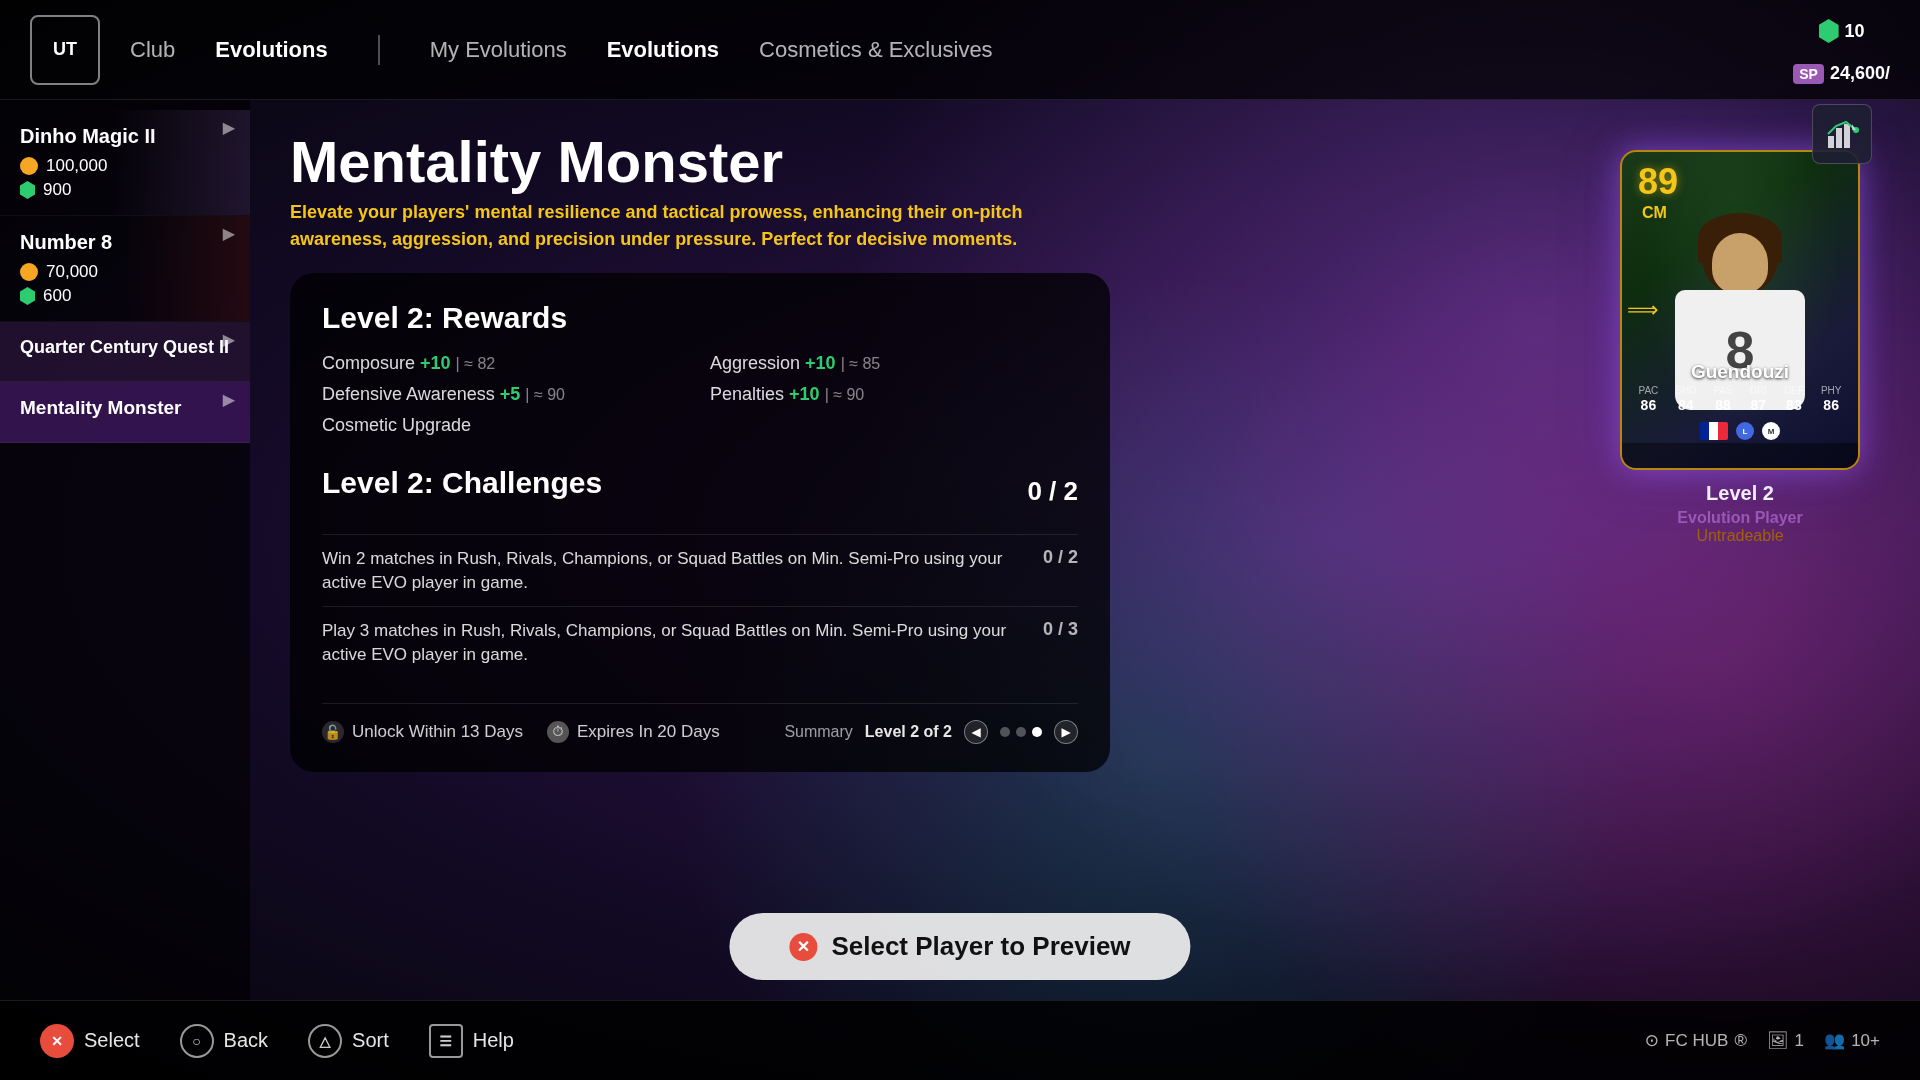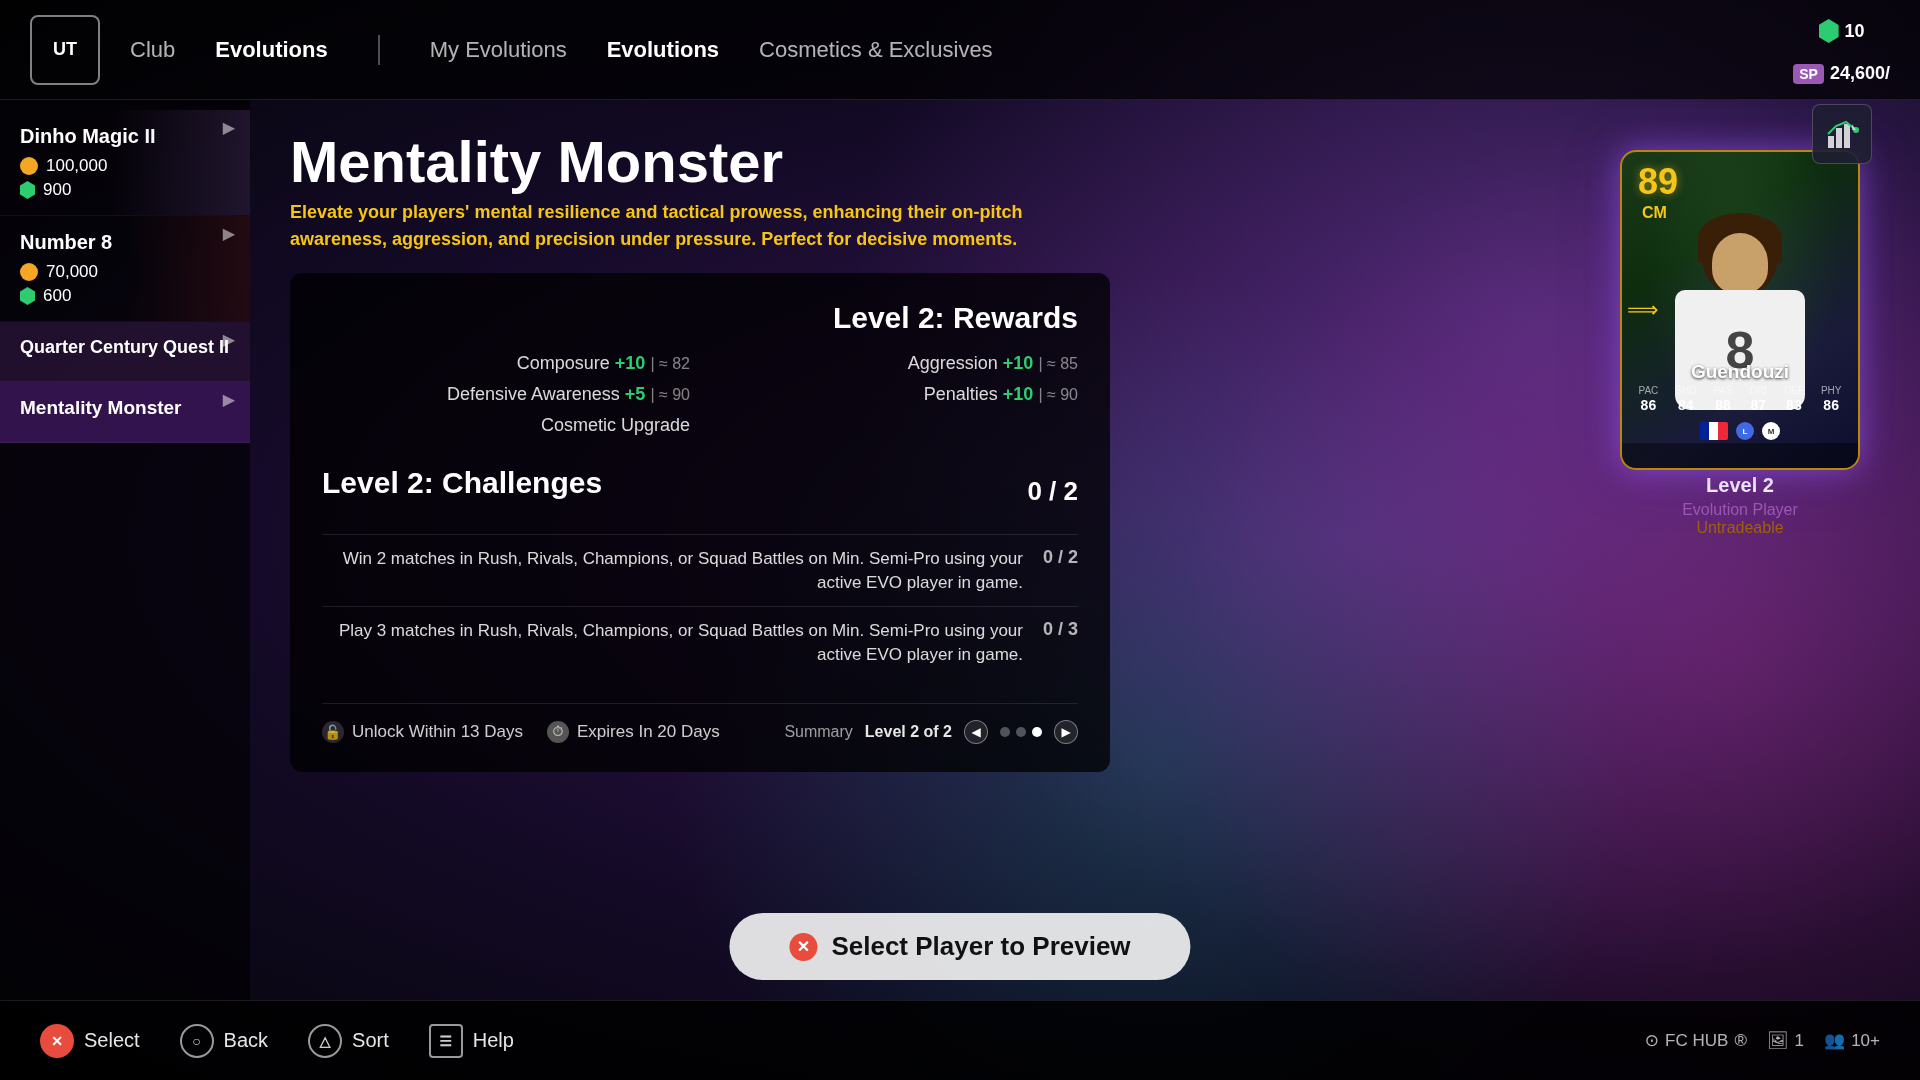--- a/index.html
+++ b/index.html
@@ -238,24 +238,23 @@
       color: #f5c518;
       font-weight: bold;
       line-height: 1.5;
       margin-bottom: 20px;
       max-width: 800px;
     }
 
     
     .card-panel {
       background: rgba(0,0,0,0.75);
-      border-radius: 12px;
+      border-radius: 24px;
       padding: 28px 32px;
       max-width: 820px;
-      text-align: right;
     }
     .card-section-title {
       font-size: 30px;
       font-weight: bold;
       color: #fff;
       margin-bottom: 18px;
     }
     .rewards-grid {
       display: grid;
       grid-template-columns: 1fr 1fr;
@@ -615,33 +614,33 @@
     }
     .card-bottom-strip {
       position: absolute;
       bottom: 0;
       left: 0; right: 0;
       height: 25px;
       background: rgba(0,0,0,0.4);
     }
 
     .card-evo-label {
-      margin-top: 4px;
+      margin-top: 12px;
       text-align: center;
     }
     .evo-level {
       font-size: 20px;
       color: #fff;
       font-weight: bold;
       margin-bottom: 4px;
     }
     .evo-type {
       font-size: 16px;
       color: #9b59b6;
-      font-weight: normal;
+      font-weight: bold;
     }
     .evo-trade {
       font-size: 16px;
       color: #a16207;
       font-weight: normal;
     }
 
     .sidebar-number-bg {
       position: absolute;
       right: 0; top: 0; bottom: 0;

